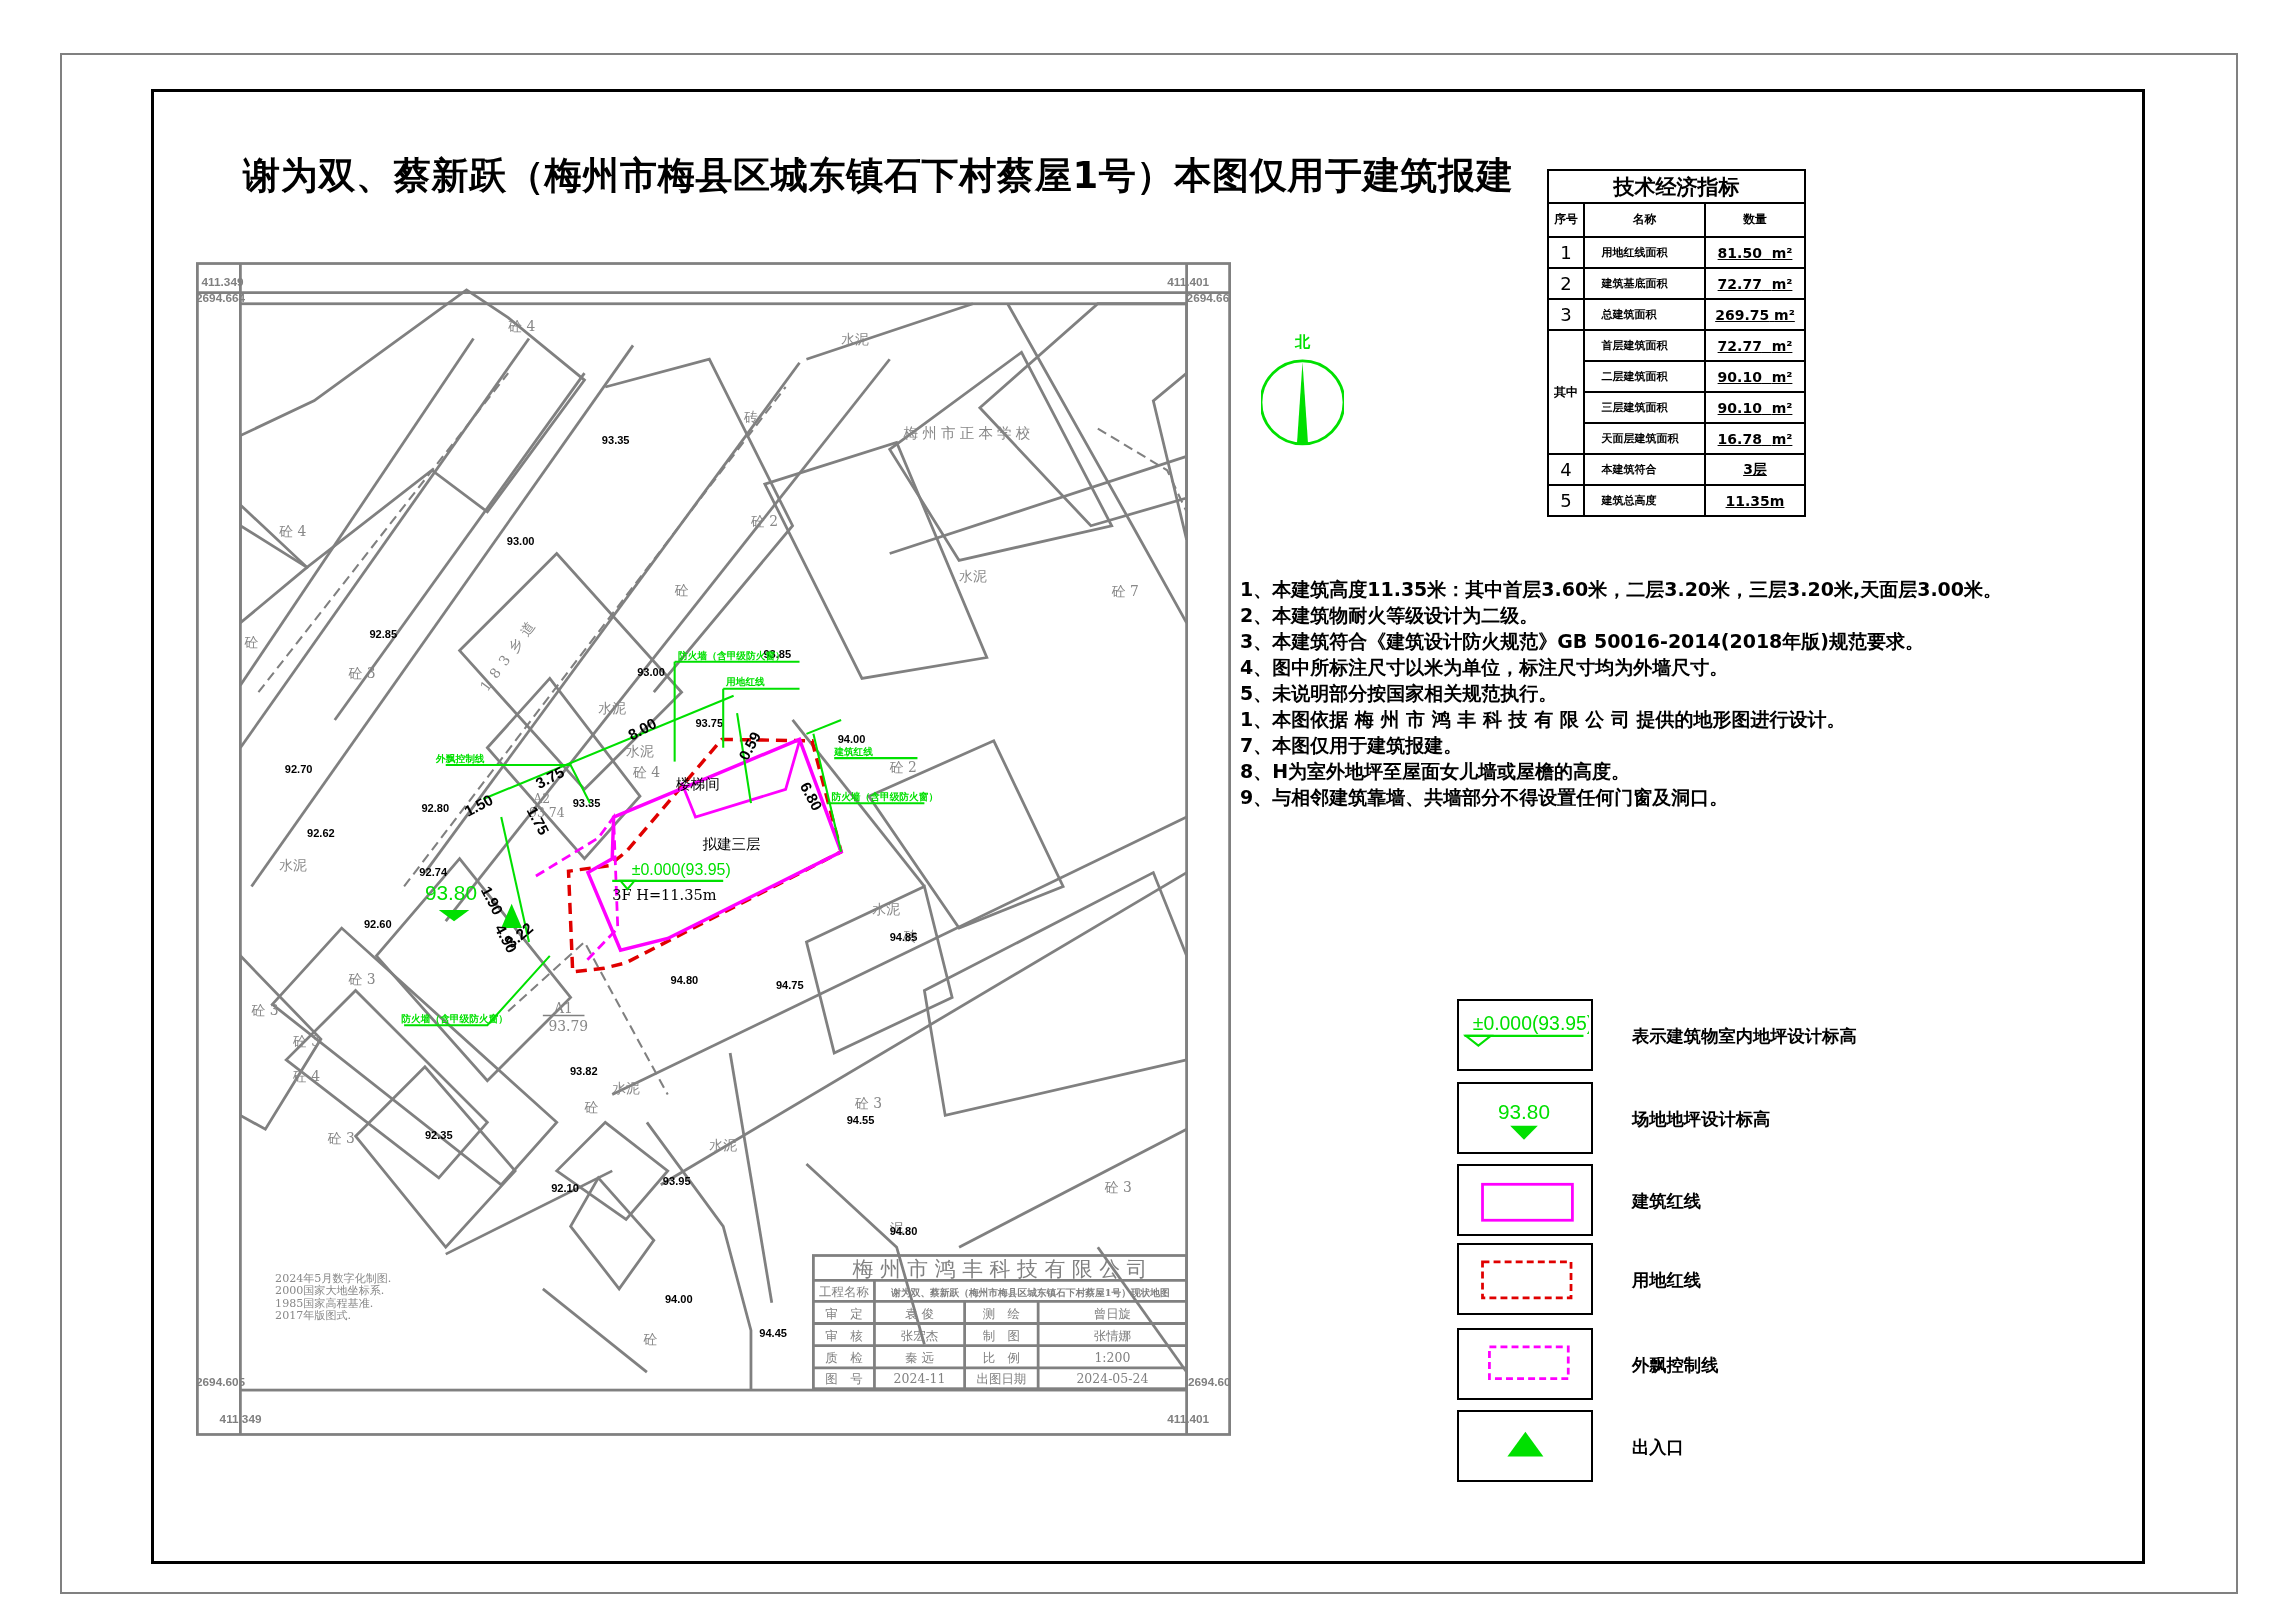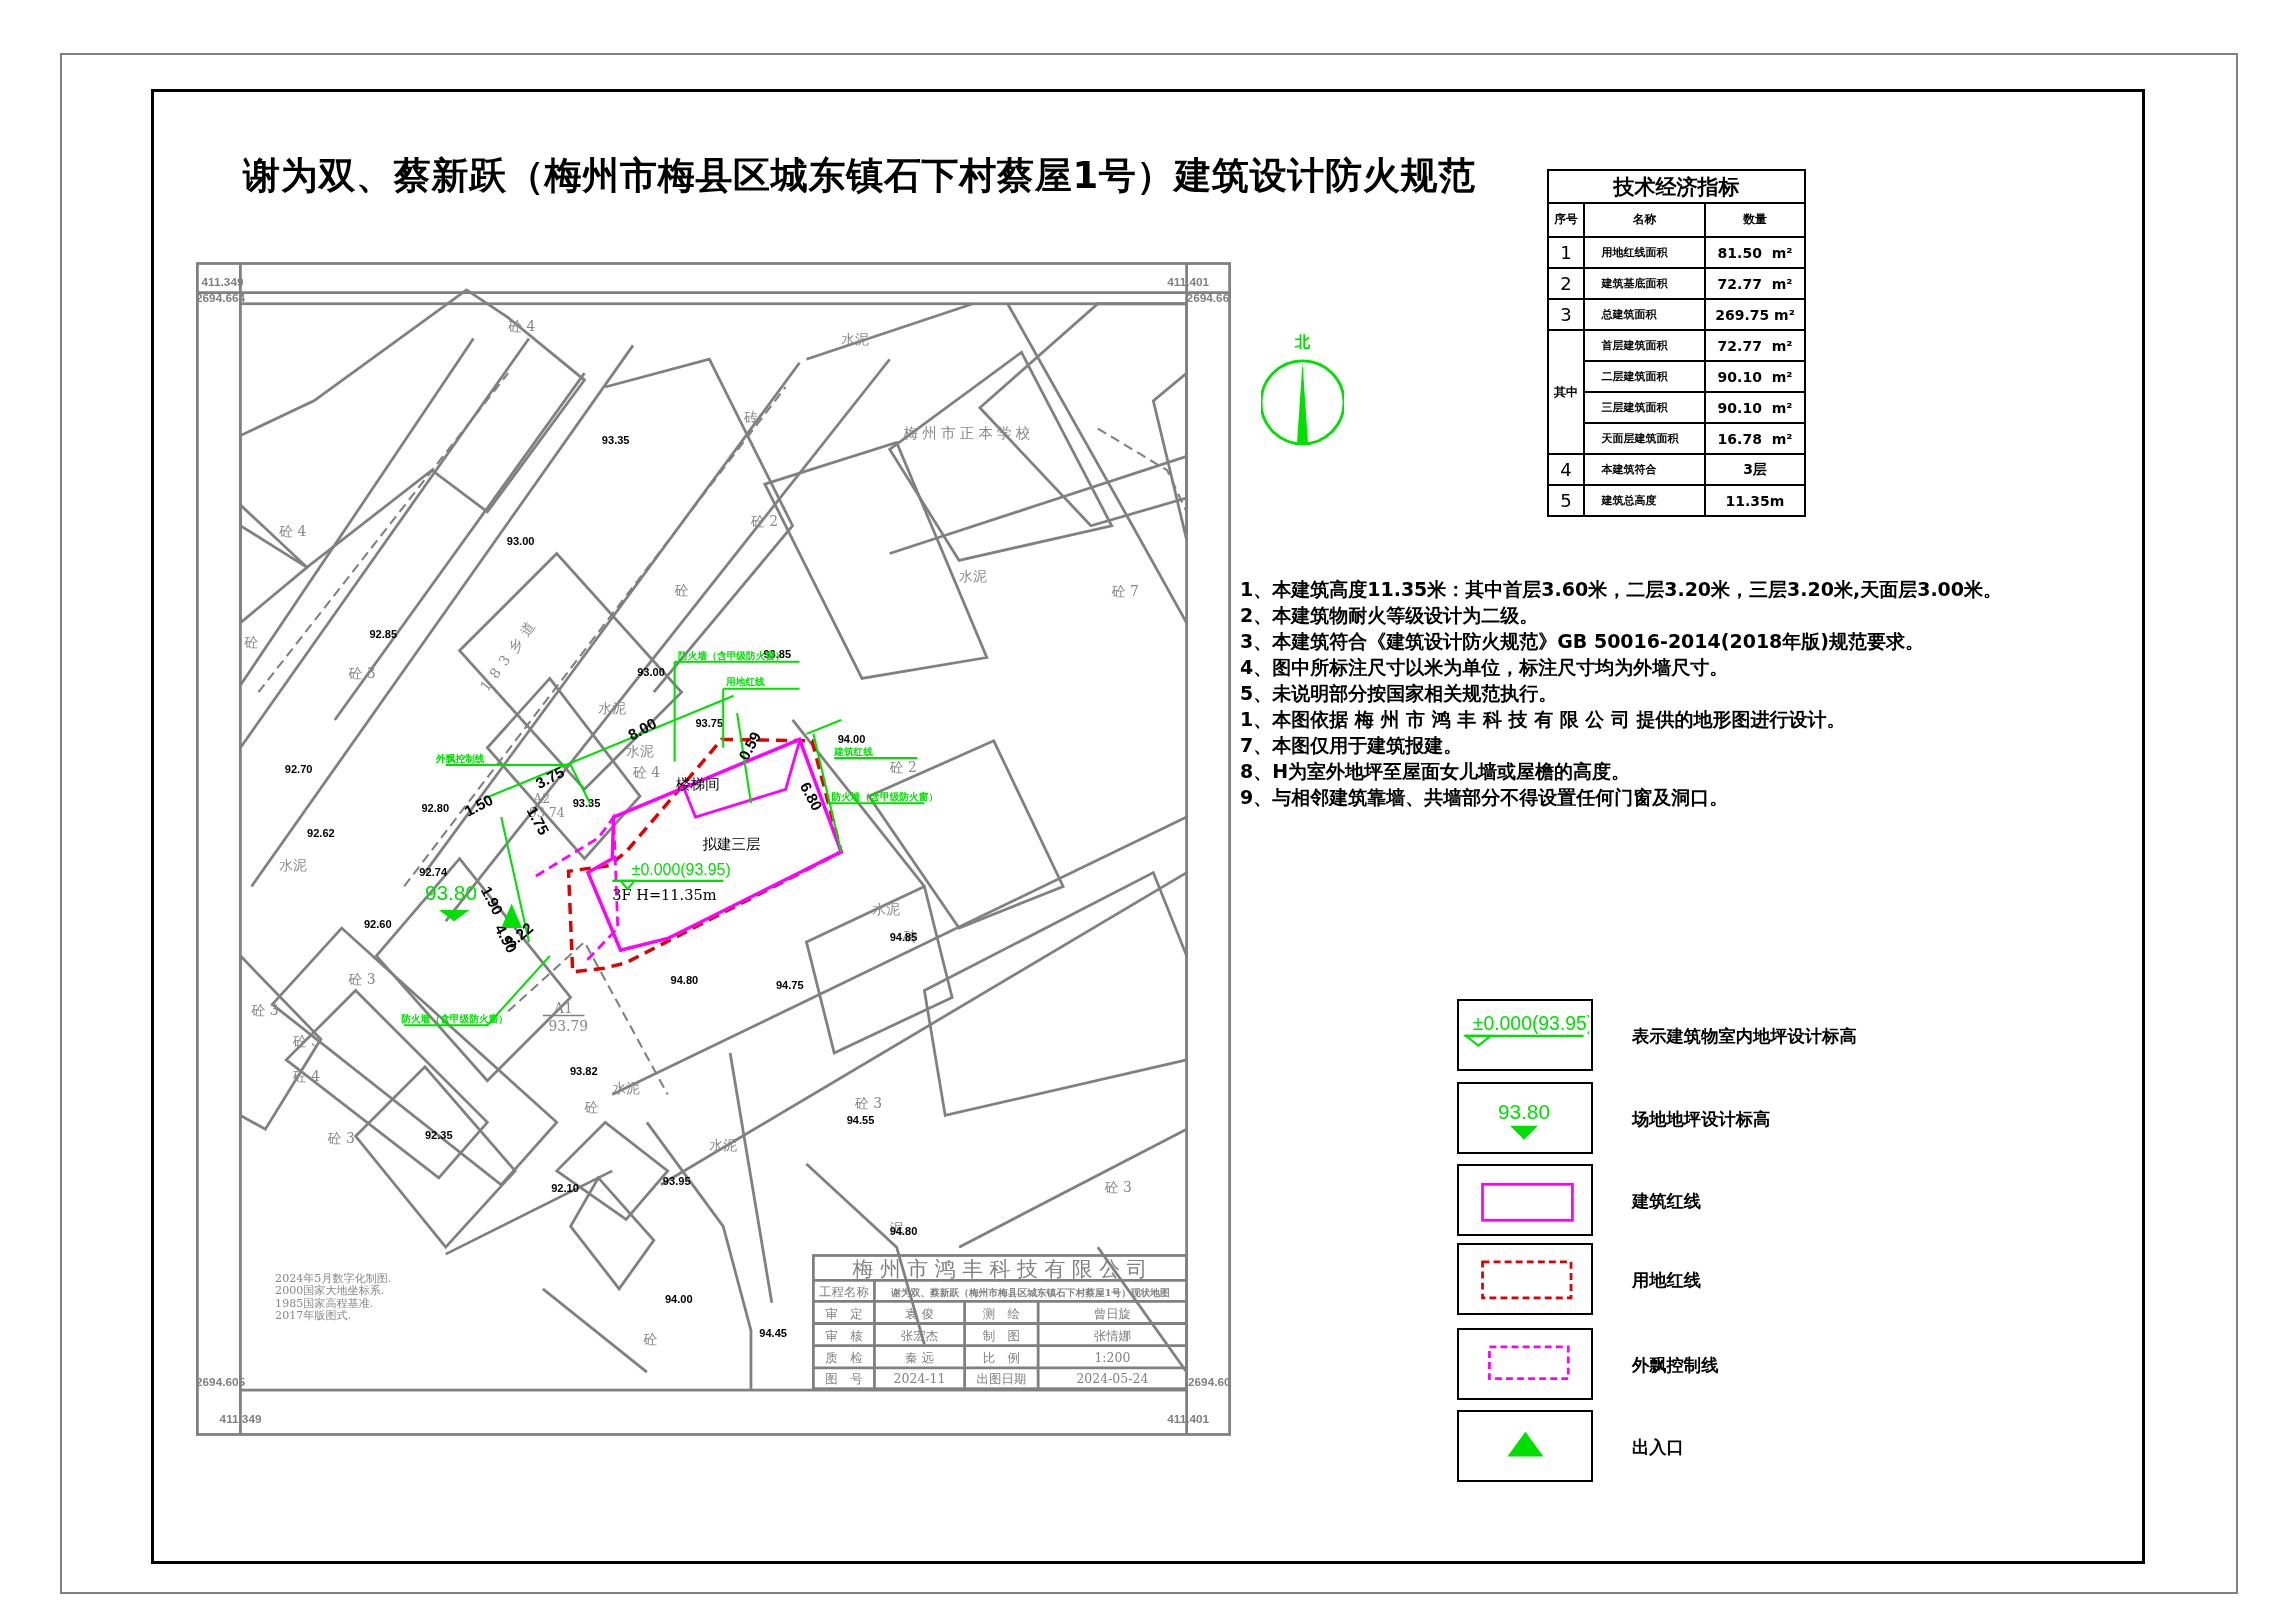--- a/index.html
+++ b/index.html
@@ -9,36 +9,36 @@
   .title{position:absolute;left:243px;top:151px;font-size:37px;font-weight:bold;letter-spacing:0.7px;white-space:nowrap;font-family:"DejaVu Sans",sans-serif;}
   .siteplan{position:absolute;left:196px;top:262px;width:1035px;height:1174px;}
   
   .tech-table{position:absolute;left:1523px;top:169px;border-collapse:collapse;font-weight:bold;margin-left:24px;}
   .tech-table td,.tech-table th{border:2.8px solid #000;text-align:center;padding:0;}
   .tech-table .cap{height:31px;font-size:21px;}
   .tech-table .hdr{height:32px;font-size:11.8px;}
   .tech-table td{height:29px;font-size:13px;}
   .tech-table .num{font-size:18px;font-weight:normal;}
   .tech-table .name{text-align:left;padding-left:16.6px;font-size:11px;border-radius:9px;}
-  .tech-table .val{font-size:14px;}
+  .tech-table .val{font-size:14px;text-decoration:underline;}
   .north{position:absolute;left:1261px;top:326px;width:83px;height:125px;}
   .notes{position:absolute;left:1240px;top:576px;font-size:19px;font-weight:bold;line-height:26px;}
   .notes div{white-space:nowrap;}
   .legend{position:absolute;left:1457px;top:999px;}
   .legend-row{position:absolute;left:0;width:555px;height:75px;}
   .legend-box{position:absolute;left:0;top:0;width:136px;height:72px;border:2.8px solid #000;box-sizing:border-box;}
   .legend-label{position:absolute;left:175px;top:25px;font-size:17.3px;font-weight:bold;white-space:nowrap;}
 </style>
 </head>
 <body>
 
 <div class="outer-frame"></div>
 <div class="inner-frame"></div>
 
-<div class="title">谢为双、蔡新跃（梅州市梅县区城东镇石下村蔡屋1号）建筑设计防火规范</div>
+<div class="title">谢为双、蔡新跃（梅州市梅县区城东镇石下村蔡屋1号）本图仅用于建筑报建</div>
 
 <svg class="siteplan" viewBox="0 0 1492 1692" xmlns="http://www.w3.org/2000/svg">
   <g fill="none" stroke="#808080" stroke-width="4">
     <rect x="2" y="2" width="1488" height="1688"></rect>
     <rect x="64" y="60" width="1364" height="1566"></rect>
     <line x1="64" y1="2" x2="64" y2="60"></line>
       <line x1="1428" y1="2" x2="1428" y2="60"></line>
     <line x1="2" y1="44" x2="1490" y2="44"></line>
     <line x1="64" y1="1626" x2="64" y2="1690"></line>
       <line x1="1428" y1="1626" x2="1428" y2="1690"></line>

